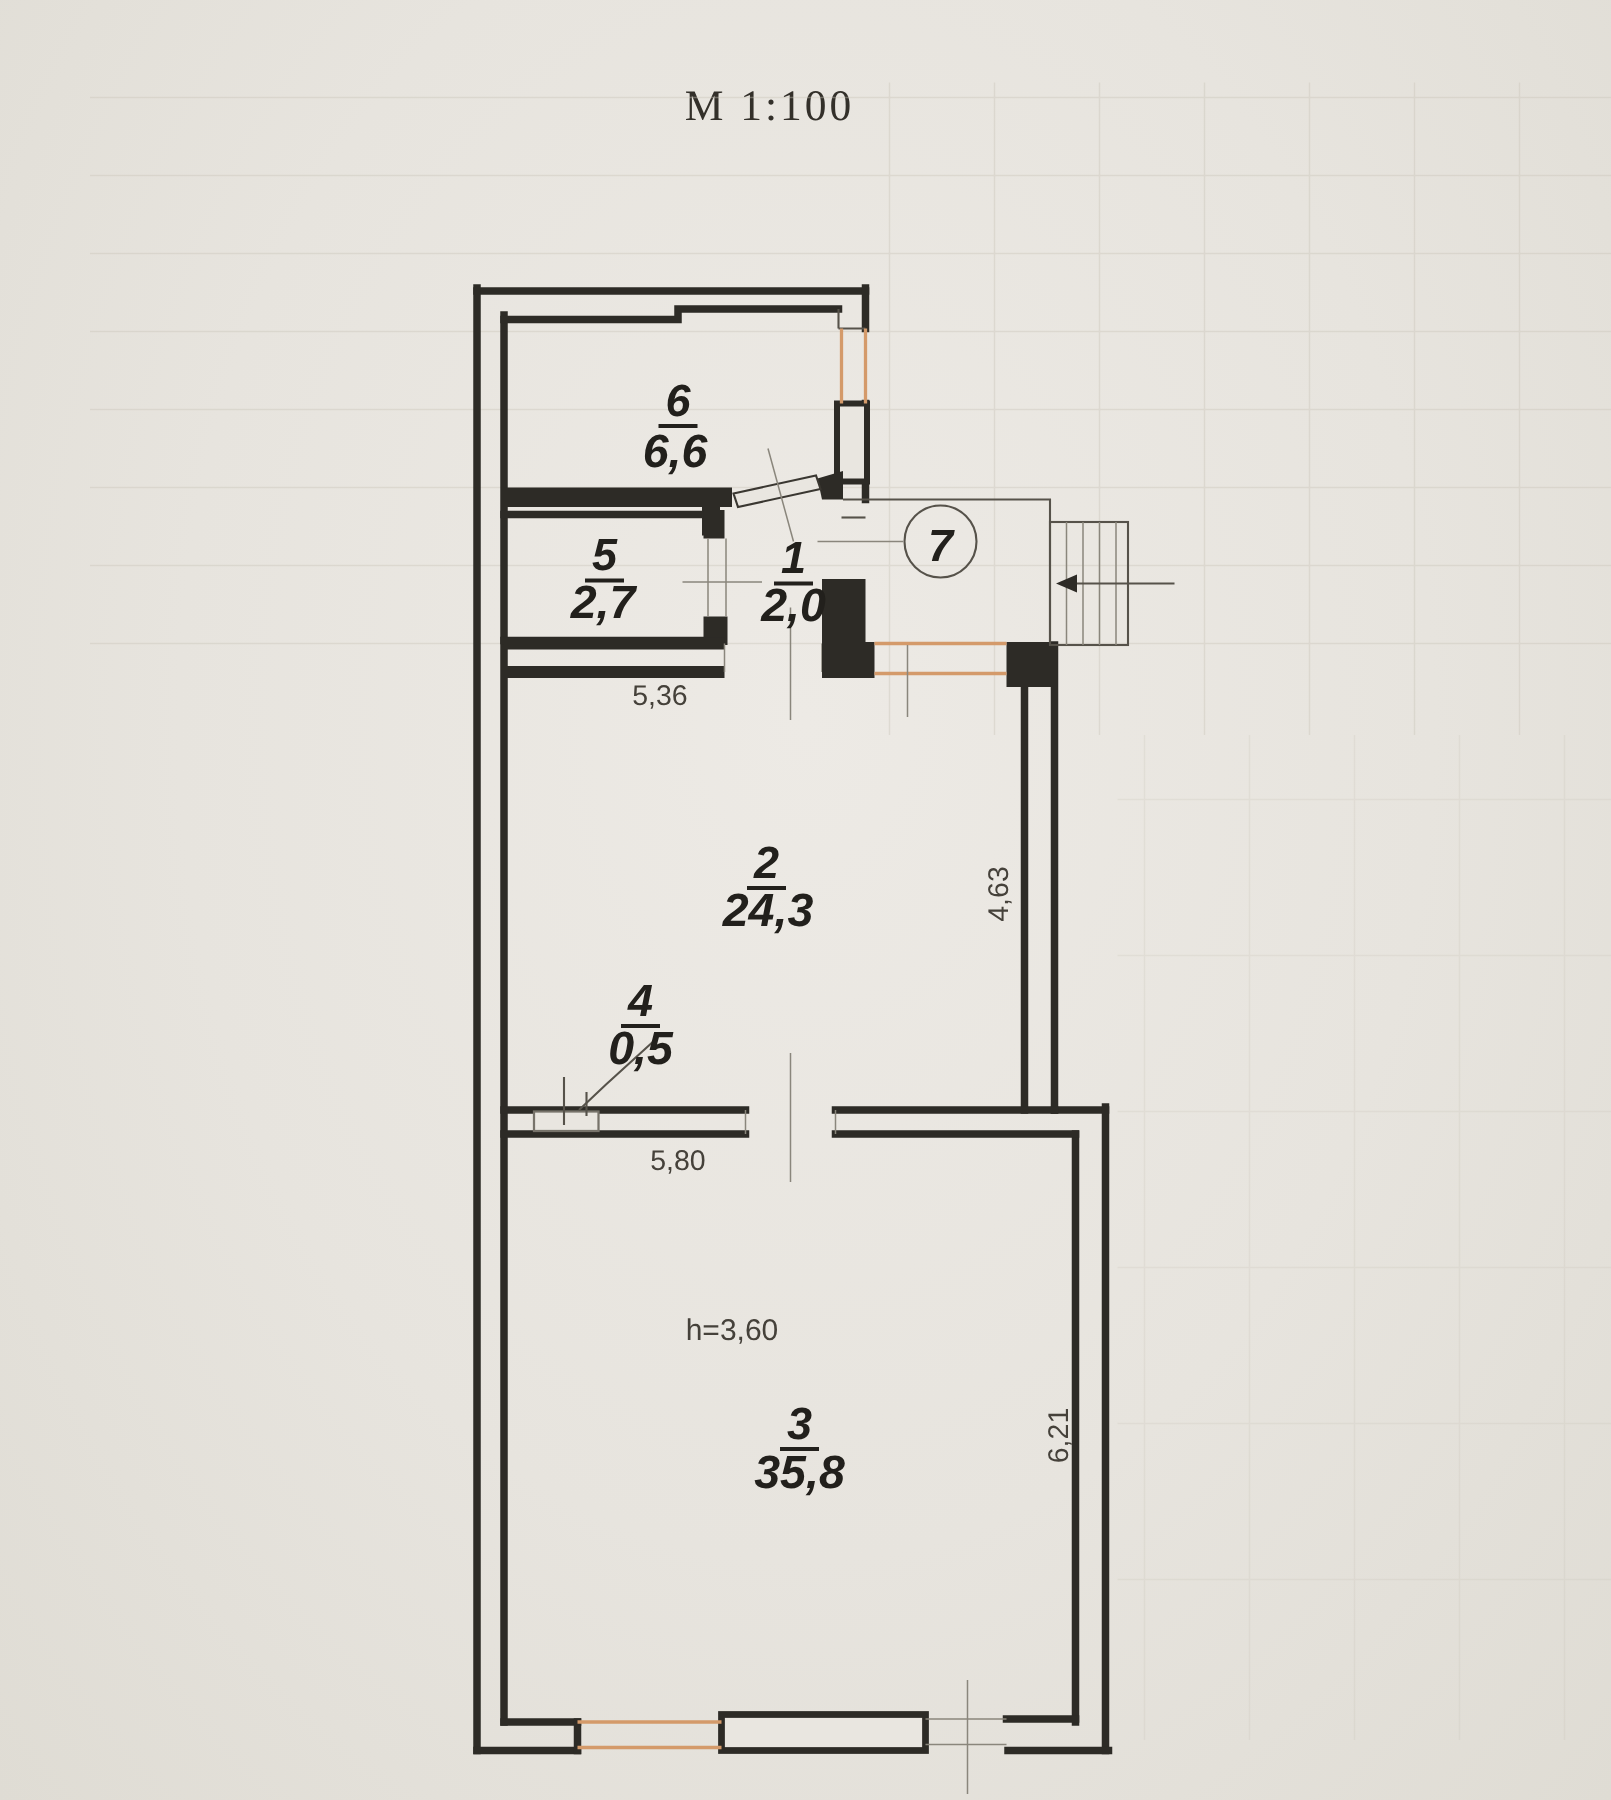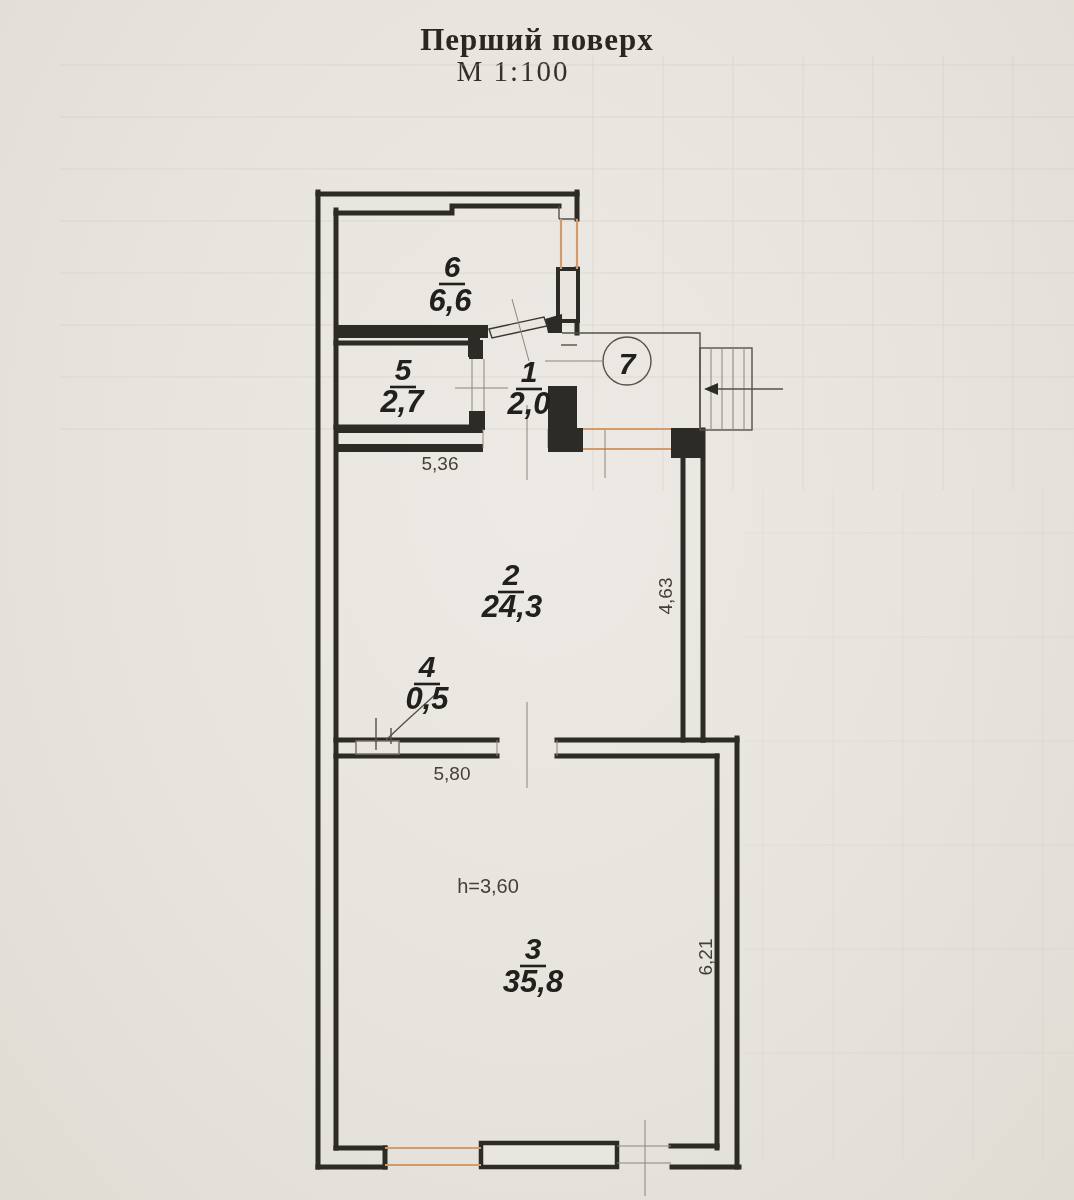--- a/index.html
+++ b/index.html
@@ -30,21 +30,20 @@
   .rnum{font:italic 700 30px "Liberation Sans", sans-serif;fill:#22201c;text-anchor:middle;}
   .rarea{font:italic 700 31px "Liberation Sans", sans-serif;fill:#22201c;text-anchor:middle;}
   .dim{font:19px "Liberation Sans", sans-serif;fill:#45413a;text-anchor:middle;}
   .unl{stroke:#22201c;stroke-width:2.6;}
 </style>
 </head>
 <body>
 
 <div class="sheet">
 
-  <div class="title1">Перший поверх</div>
   <div class="title2">М 1:100</div>
 
   <svg width="1074" height="1200" viewBox="0 0 1074 1200">
 
     <g class="grid" opacity="0.40">
       <line x1="60" y1="65" x2="1074" y2="65"></line>
       <line x1="60" y1="117" x2="1074" y2="117"></line>
       <line x1="60" y1="169" x2="1074" y2="169"></line>
       <line x1="60" y1="221" x2="1074" y2="221"></line>
       <line x1="60" y1="273" x2="1074" y2="273"></line>

